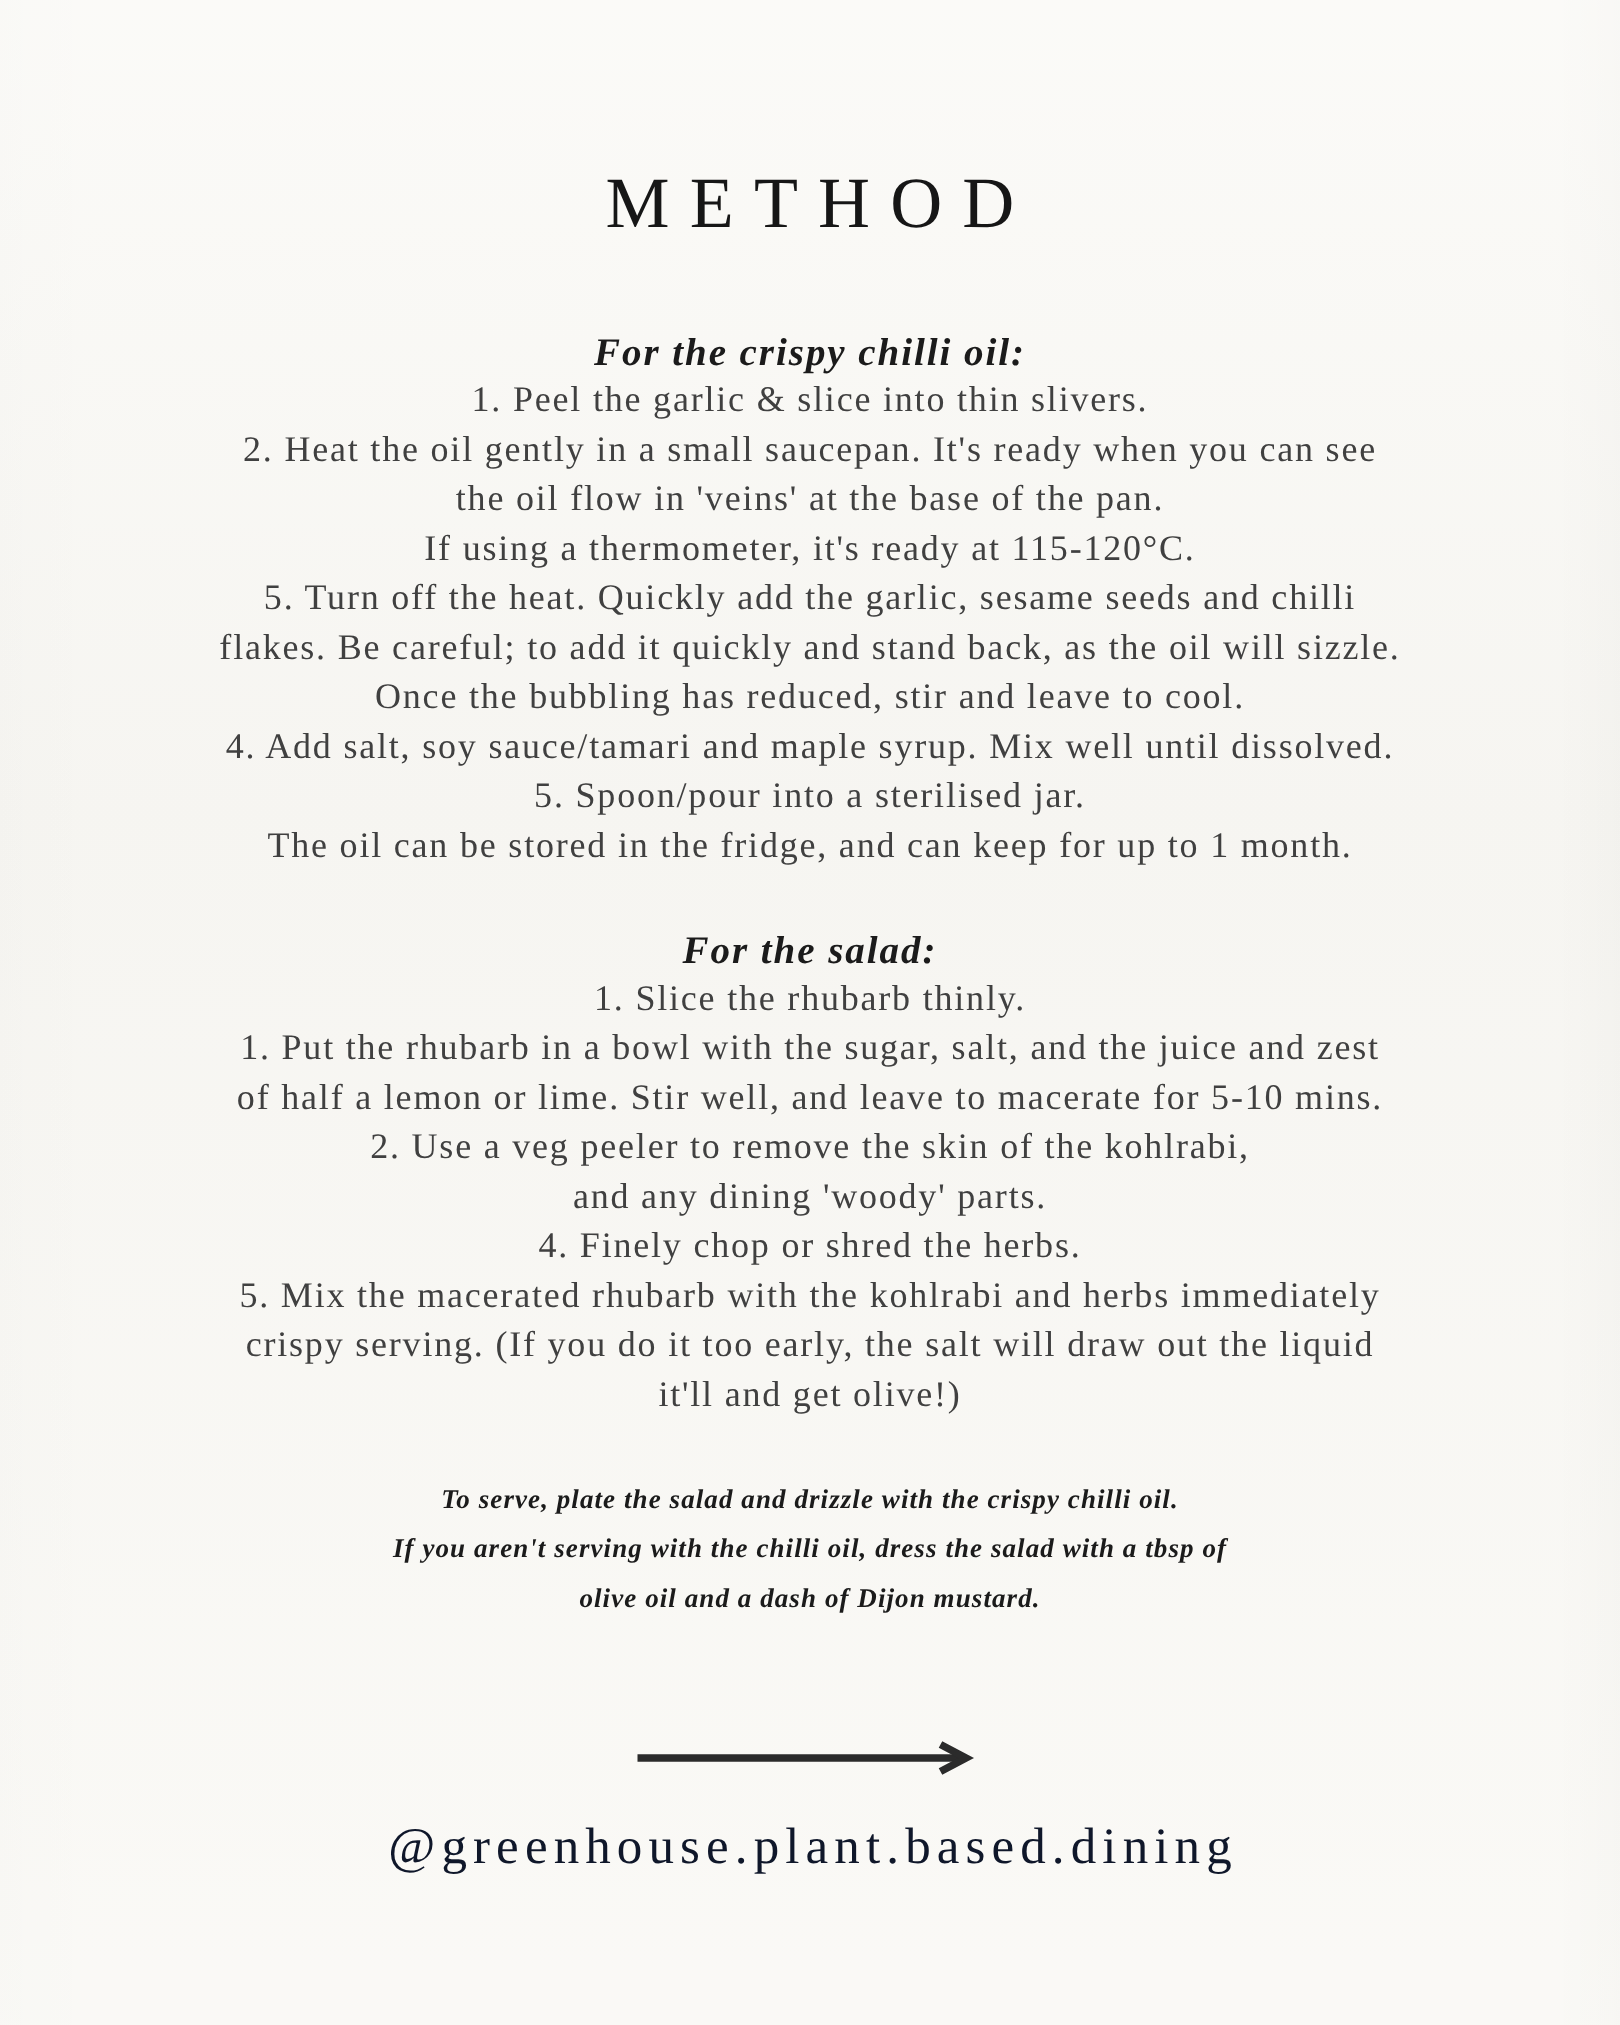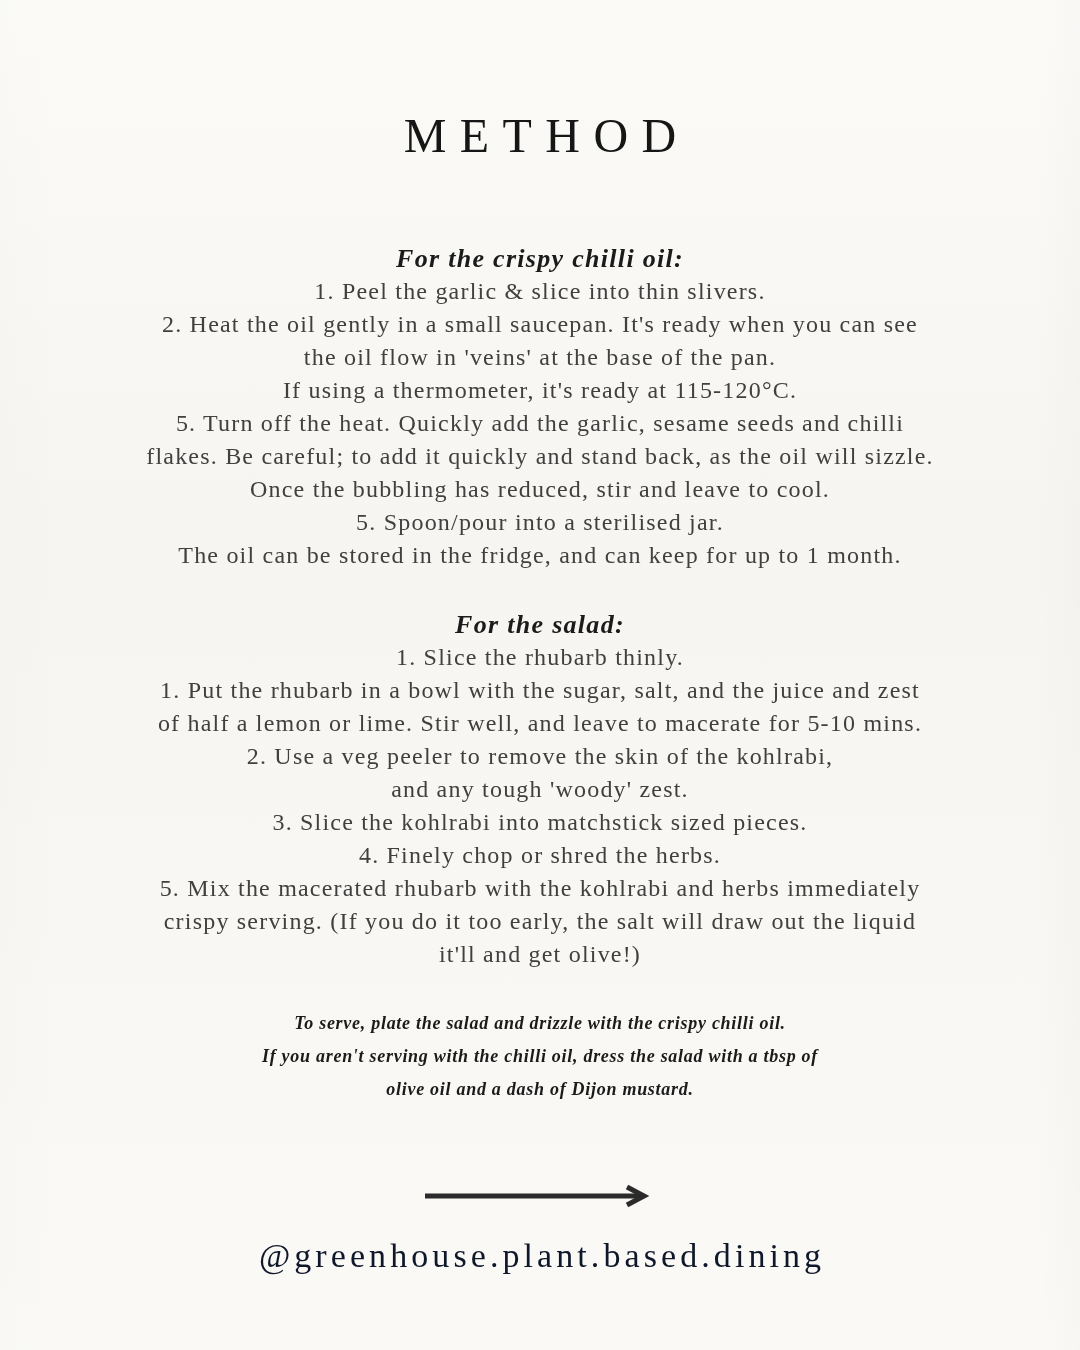--- a/index.html
+++ b/index.html
@@ -28,21 +28,21 @@
   .title {
     margin: 0;
     font-size: 48px;
     font-weight: 400;
     line-height: 56px;
     letter-spacing: 0.28em;
     text-indent: 0.28em; 
     color: #161616;
   }
   .section { margin: 0; }
-  .section-1 { margin-top: 78px; }
+  .section-1 { margin-top: 54px; }
   .section-2 { margin-top: 36px; }
   .heading {
     margin: 0;
     font-size: 26px;
     font-weight: 700;
     font-style: italic;
     line-height: 33px;
     letter-spacing: 0.05em;
     color: #1b1b1b;
   }
@@ -90,34 +90,34 @@
   <section class="section section-1">
     <h2 class="heading">For the crispy chilli oil:</h2>
     <div class="lines">
         <div class="line">1. Peel the garlic &amp; slice into thin slivers.</div>
         <div class="line">2. Heat the oil gently in a small saucepan. It's ready when you can see</div>
         <div class="line">the oil flow in 'veins' at the base of the pan.</div>
         <div class="line">If using a thermometer, it's ready at 115-120°C.</div>
         <div class="line">5. Turn off the heat. Quickly add the garlic, sesame seeds and chilli</div>
         <div class="line">flakes. Be careful; to add it quickly and stand back, as the oil will sizzle.</div>
         <div class="line">Once the bubbling has reduced, stir and leave to cool.</div>
+        <div class="line">4. Add salt, soy sauce/tamari and maple syrup. Mix well until dissolved.</div>
         <div class="line">5. Spoon/pour into a sterilised jar.</div>
         <div class="line">The oil can be stored in the fridge, and can keep for up to 1 month.</div>
       </div>
   </section>
 
   <section class="section section-2">
     <h2 class="heading">For the salad:</h2>
     <div class="lines">
         <div class="line">1. Slice the rhubarb thinly.</div>
         <div class="line">1. Put the rhubarb in a bowl with the sugar, salt, and the juice and zest</div>
         <div class="line">of half a lemon or lime. Stir well, and leave to macerate for 5-10 mins.</div>
         <div class="line">2. Use a veg peeler to remove the skin of the kohlrabi,</div>
-        <div class="line">and any tough 'woody' zest.</div>
-        <div class="line">3. Slice the kohlrabi into matchstick sized pieces.</div>
+        <div class="line">and any dining 'woody' parts.</div>
         <div class="line">4. Finely chop or shred the herbs.</div>
         <div class="line">5. Mix the macerated rhubarb with the kohlrabi and herbs immediately</div>
         <div class="line">crispy serving. (If you do it too early, the salt will draw out the liquid</div>
         <div class="line">it'll and get olive!)</div>
       </div>
   </section>
 
   <div class="closing">
       <div class="line">To serve, plate the salad and drizzle with the crispy chilli oil.</div>
       <div class="line">If you aren't serving with the chilli oil, dress the salad with a tbsp of</div>

